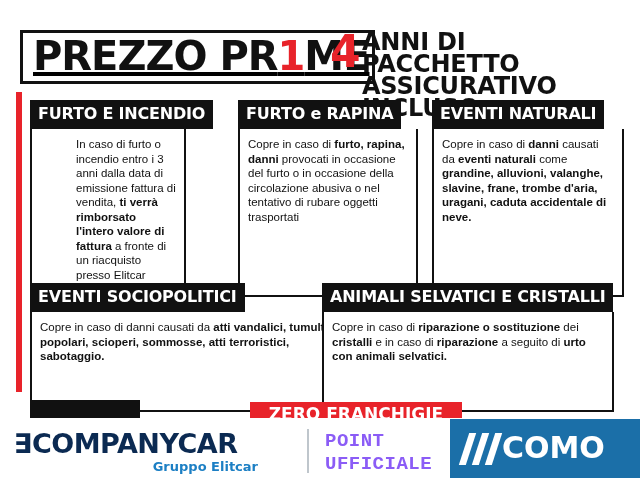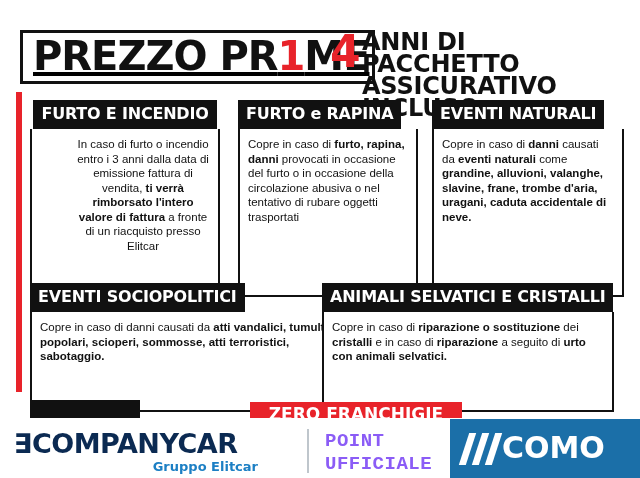--- a/index.html
+++ b/index.html
@@ -62,21 +62,21 @@
   .card-body{
     border:2px solid #111;border-top:none;
     padding:8px 8px 8px 8px;
     font-size:11.5px;line-height:14.5px;
     color:#111;
     background:#fff;
   }
   .card-body b{font-weight:bold;}
 
   
-  #card-furto-incendio{left:30px;top:100px;width:190px;text-align:center;}
+  #card-furto-incendio{left:30px;top:100px;width:156px;}
   #card-furto-incendio .card-body{height:150px;padding-left:44px;}
 
   #card-furto-rapina{left:238px;top:100px;width:180px;}
   #card-furto-rapina .card-body{height:150px;}
 
   #card-eventi-naturali{left:432px;top:100px;width:192px;}
   #card-eventi-naturali .card-body{height:150px;}
 
   #card-sociopolitici{left:30px;top:283px;width:332px;}
   #card-sociopolitici .card-body{height:82px;}

